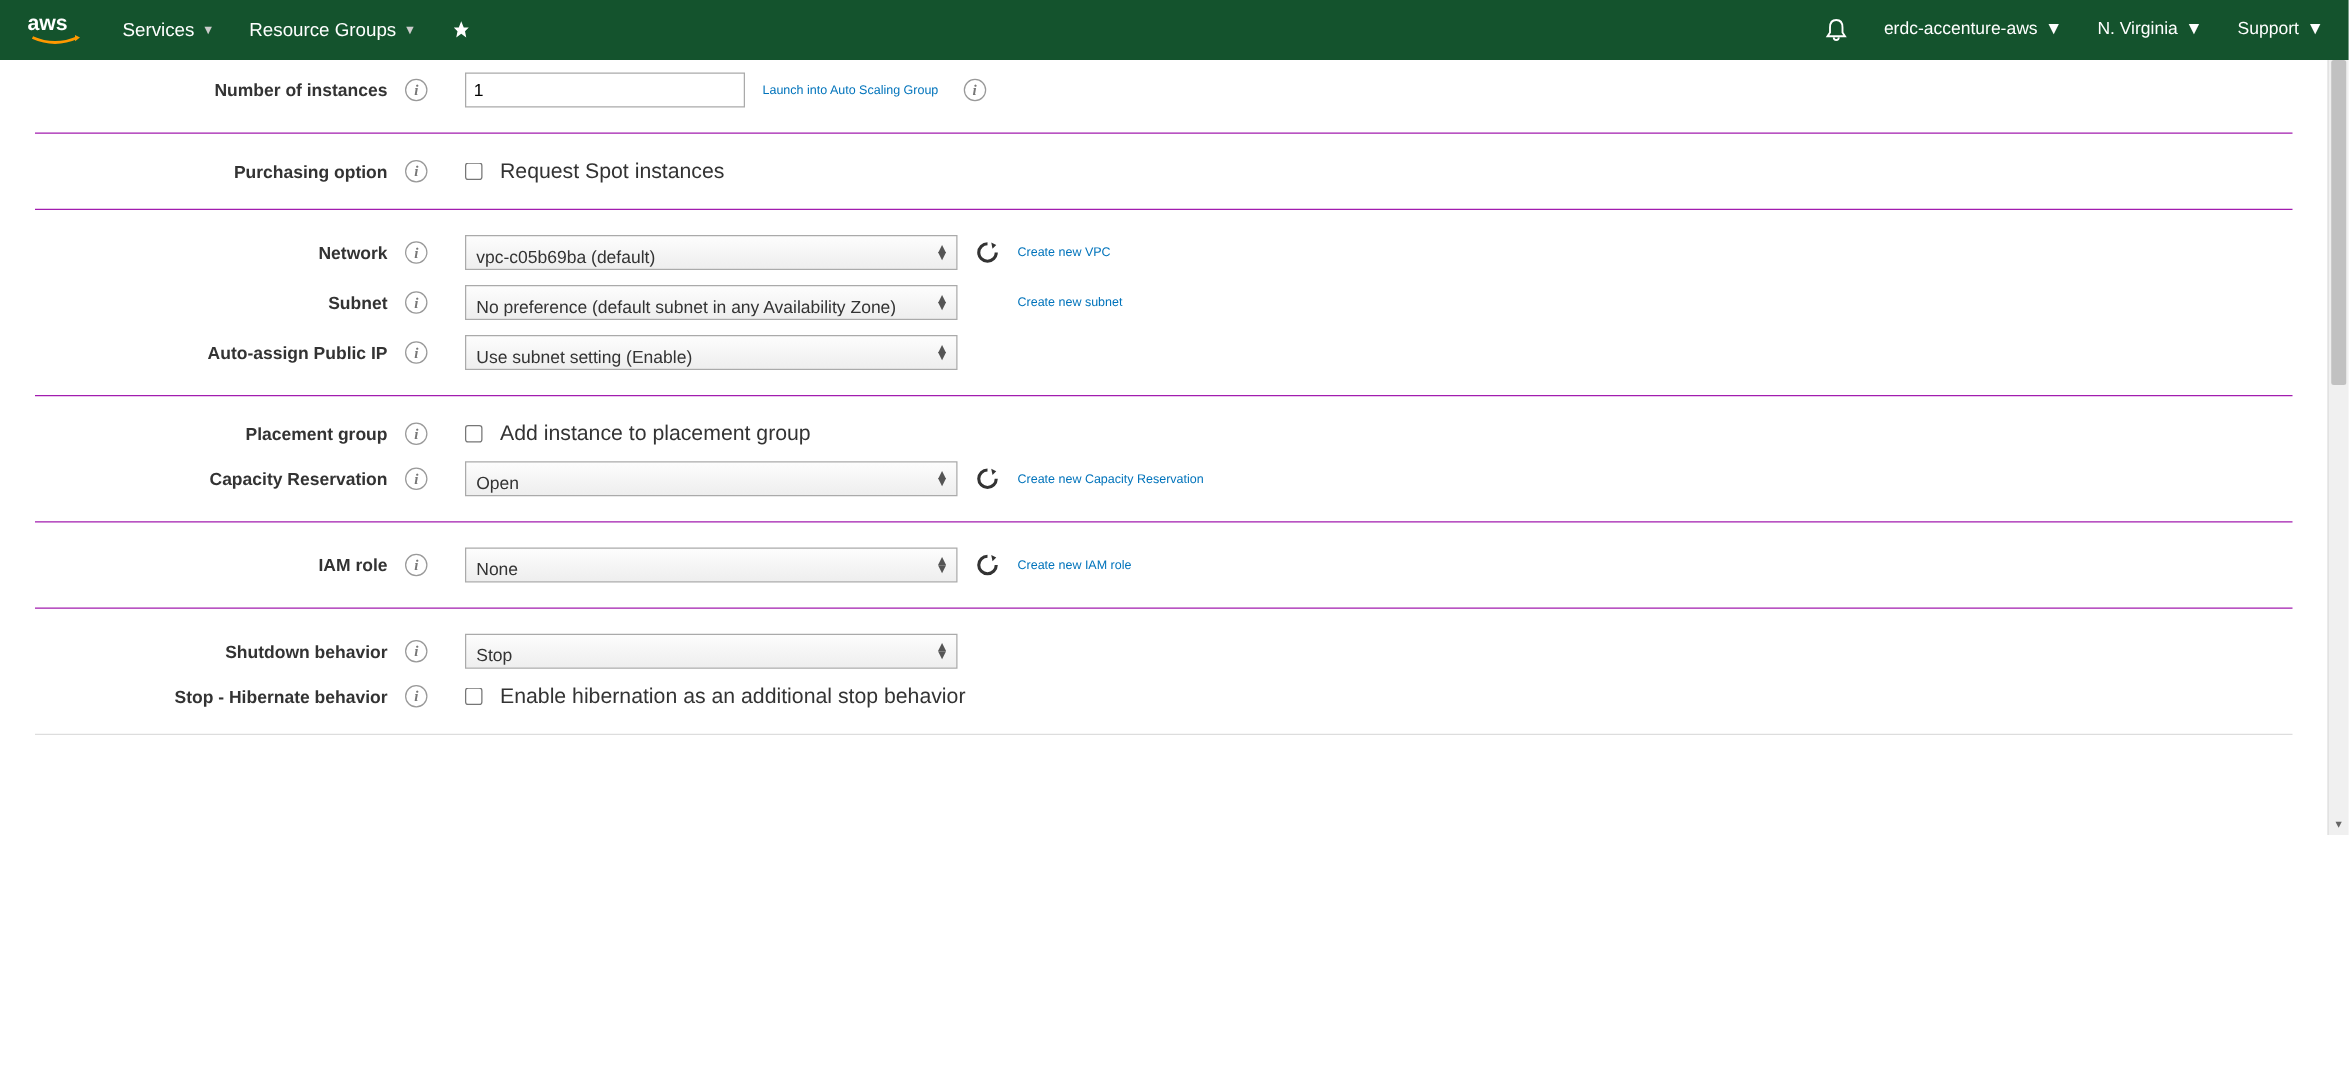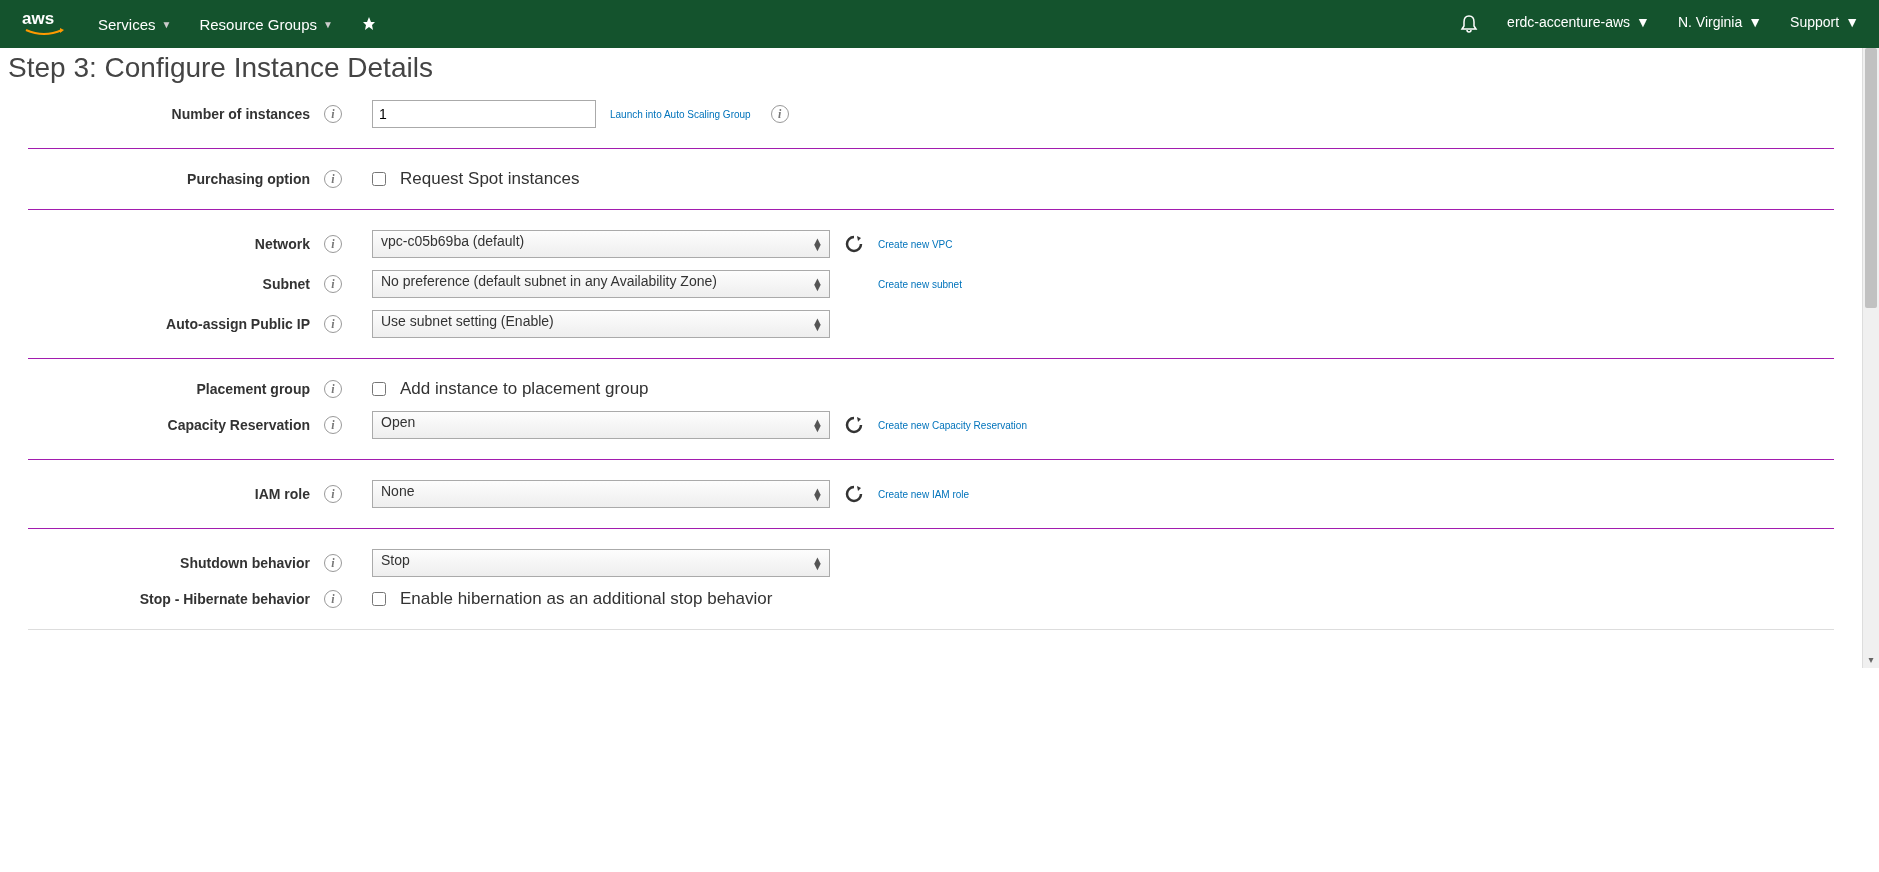--- a/index.html
+++ b/index.html
@@ -32,21 +32,21 @@
   .page-desc { font-size: 14px; color: #444; padding: 0 8px 14px 8px; line-height: 1.4; }
   
   .form-section { border-top: 1px solid #a21caf; padding: 14px 0; margin: 0 28px; }
   .form-section.first { border-top: none; padding-top: 4px; }
   .form-row { display: flex; align-items: center; padding: 6px 0; }
   .form-label { width: 290px; text-align: right; font-size: 14px; color: #333; font-weight: bold; padding-right: 8px; }
   .info-icon { width: 18px; height: 18px; border: 1.5px solid #999; border-radius: 50%; color: #777; font-size: 12px; font-weight: bold; font-style: italic; font-family: Georgia, serif; display: inline-flex; align-items: center; justify-content: center; margin: 0 10px 0 6px; cursor: pointer; }
   .form-control-area { display: flex; align-items: center; gap: 14px; margin-left: 20px; }
   
   input[type="text"].textin { width: 224px; height: 28px; border: 1px solid #aaa; padding: 2px 6px; font-size: 14px; }
-  .select { width: 458px; height: 28px; border: 1px solid #aaa; background: linear-gradient(#fdfdfd,#eee); padding: 2px 22px 2px 8px; font-size: 14px; position: relative; display: flex; align-items: flex-start; cursor: pointer; }
+  .select { width: 394px; height: 28px; border: 1px solid #aaa; background: linear-gradient(#fdfdfd,#eee); padding: 2px 22px 2px 8px; font-size: 14px; position: relative; display: flex; align-items: flex-end; cursor: pointer; }
   .select .arrows { position: absolute; right: 6px; top: 50%; transform: translateY(-50%); font-size: 11px; color: #555; line-height: 6px; }
   .link { color: #0073bb; font-size: 10px; cursor: pointer; }
   .refresh-icon svg { display: block; }
   .chk { width: 14px; height: 14px; }
   .chk-label { font-size: 17px; color: #333; }
   
   .footer { padding: 10px 20px 10px 10px; display: flex; justify-content: flex-end; gap: 10px; align-items: center; }
   .btn { height: 34px; padding: 0 16px; font-size: 15px; border-radius: 3px; cursor: pointer; border: 1px solid #aaa; background: linear-gradient(#fdfdfd,#ededed); color: #333; font-weight: bold; }
   .btn-cancel { border: none; background: none; color: #0073bb; font-weight: bold; margin-right: 10px; }
   .btn-primary { background: #007dbc; border: 1px solid #006ba5; color: #fff; }
@@ -94,21 +94,20 @@
       <span>Support</span>
       <span class="caret">▼</span>
     </div>
   </div>
 </div>
 
 <div class="main-area">
   <div class="content">
 
 
-    <h1 class="page-title">Step 3: Configure Instance Details</h1>
 
     <div class="form-section first">
       <div class="form-row">
         <div class="form-label">Number of instances</div>
         <span class="info-icon">i</span>
         <div class="form-control-area">
           <input type="text" class="textin" value="1" style="">
           <span class="link">Launch into Auto Scaling Group</span>
           <span class="info-icon">i</span>
         </div>

